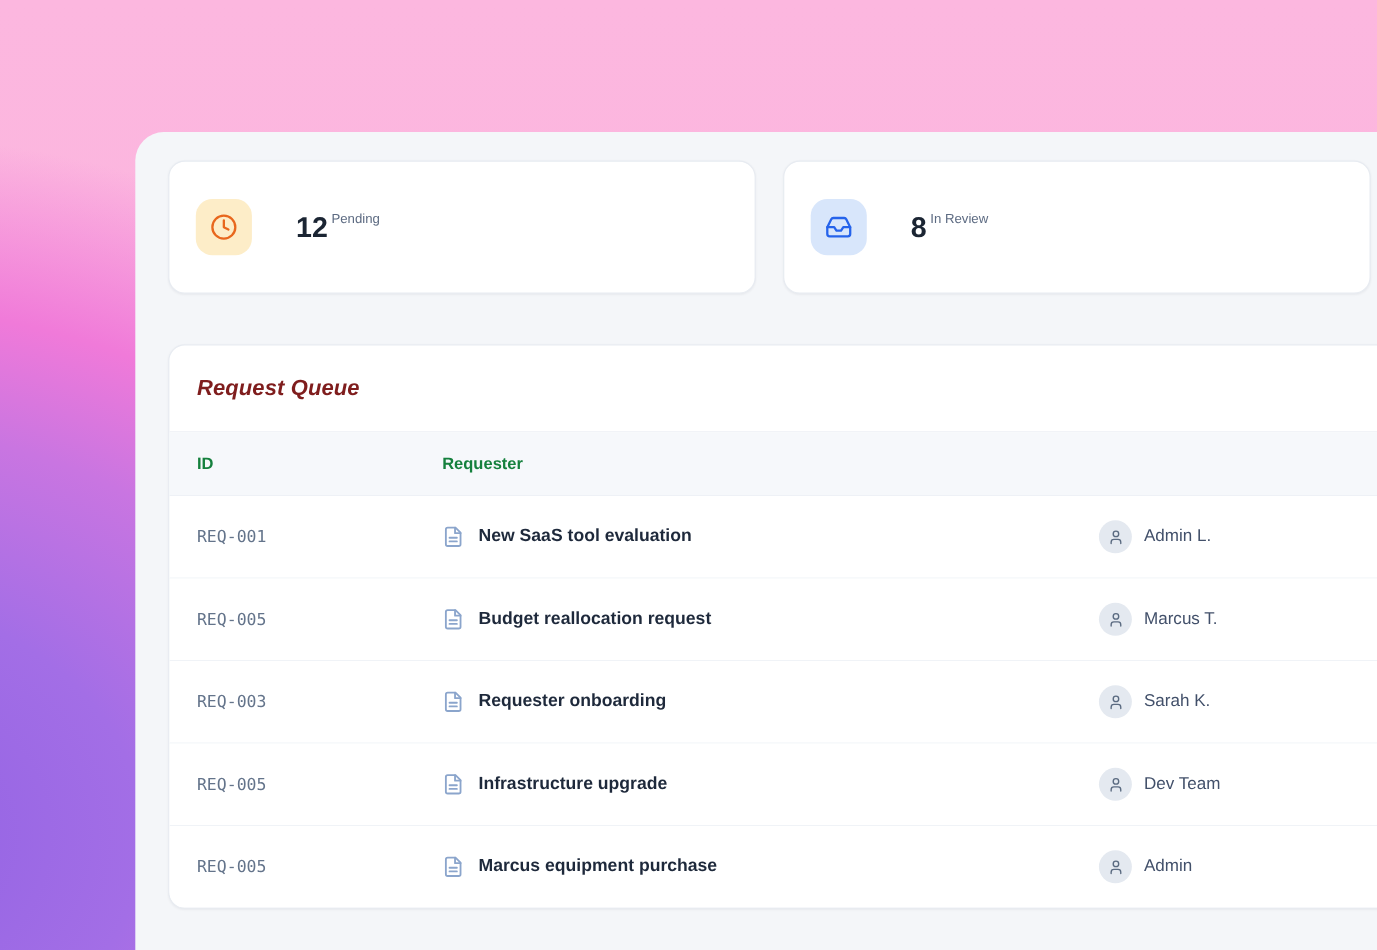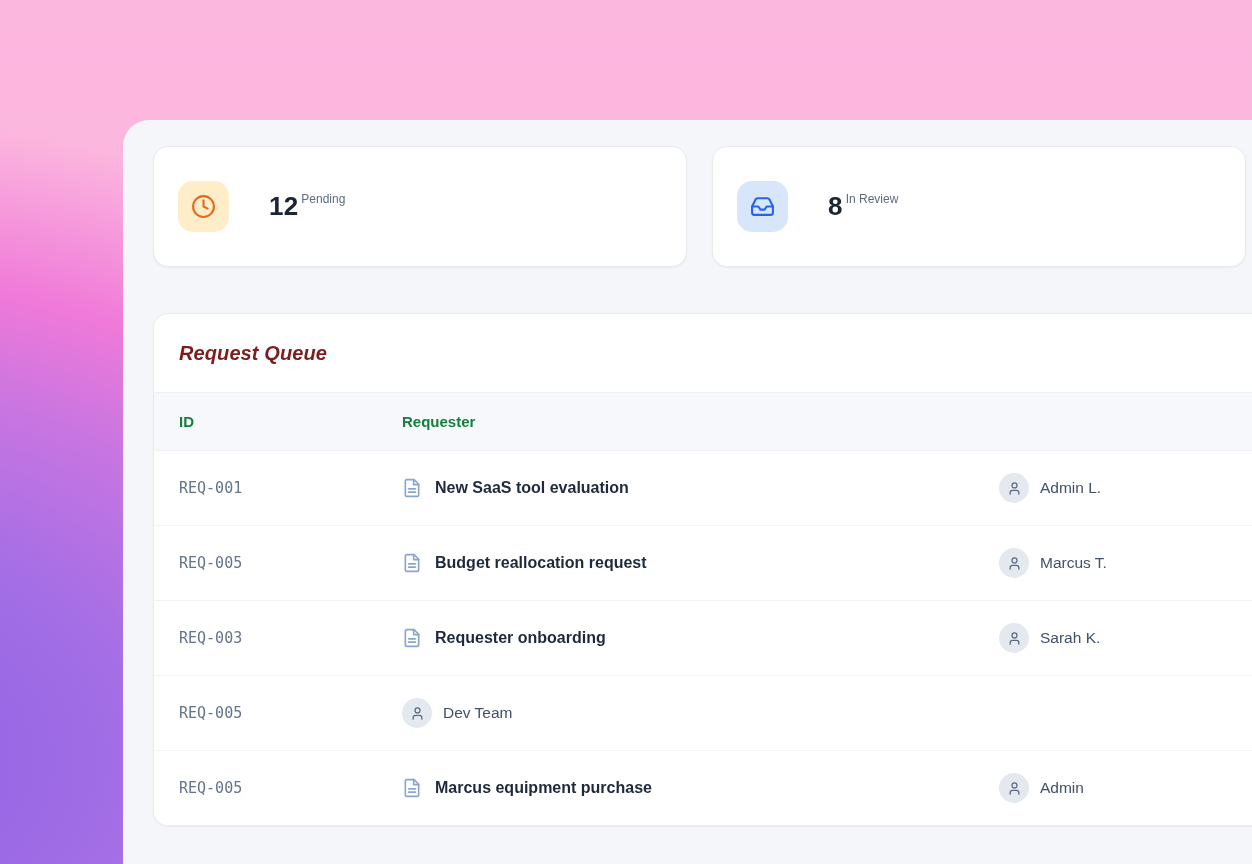--- a/index.html
+++ b/index.html
@@ -233,20 +233,31 @@
               <path d="M19 21v-2a4 4 0 0 0-4-4H9a4 4 0 0 0-4 4v2"></path>
               <circle cx="12" cy="7" r="4"></circle>
             </svg>
           </span>
           <span>Sarah K.</span>
         </div>
       </div>
 
       <div class="grid-cols trow">
         <div class="td-id">REQ-005</div>
+        <div class="td-request">
+          <span class="doc-icon">
+            <svg width="20" height="20" viewBox="0 0 24 24" fill="none" stroke="#8ba5cc" stroke-width="2" stroke-linecap="round" stroke-linejoin="round">
+              <path d="M14.5 2H6a2 2 0 0 0-2 2v16a2 2 0 0 0 2 2h12a2 2 0 0 0 2-2V7.5L14.5 2z"></path>
+              <polyline points="14 2 14 8 20 8"></polyline>
+              <line x1="16" y1="13" x2="8" y2="13"></line>
+              <line x1="16" y1="17" x2="8" y2="17"></line>
+            </svg>
+          </span>
+          <span>Infrastructure upgrade</span>
+        </div>
         <div class="td-requester">
           <span class="avatar">
             <svg width="15" height="15" viewBox="0 0 24 24" fill="none" stroke="#5b6b81" stroke-width="2" stroke-linecap="round" stroke-linejoin="round">
               <path d="M19 21v-2a4 4 0 0 0-4-4H9a4 4 0 0 0-4 4v2"></path>
               <circle cx="12" cy="7" r="4"></circle>
             </svg>
           </span>
           <span>Dev Team</span>
         </div>
       </div>

